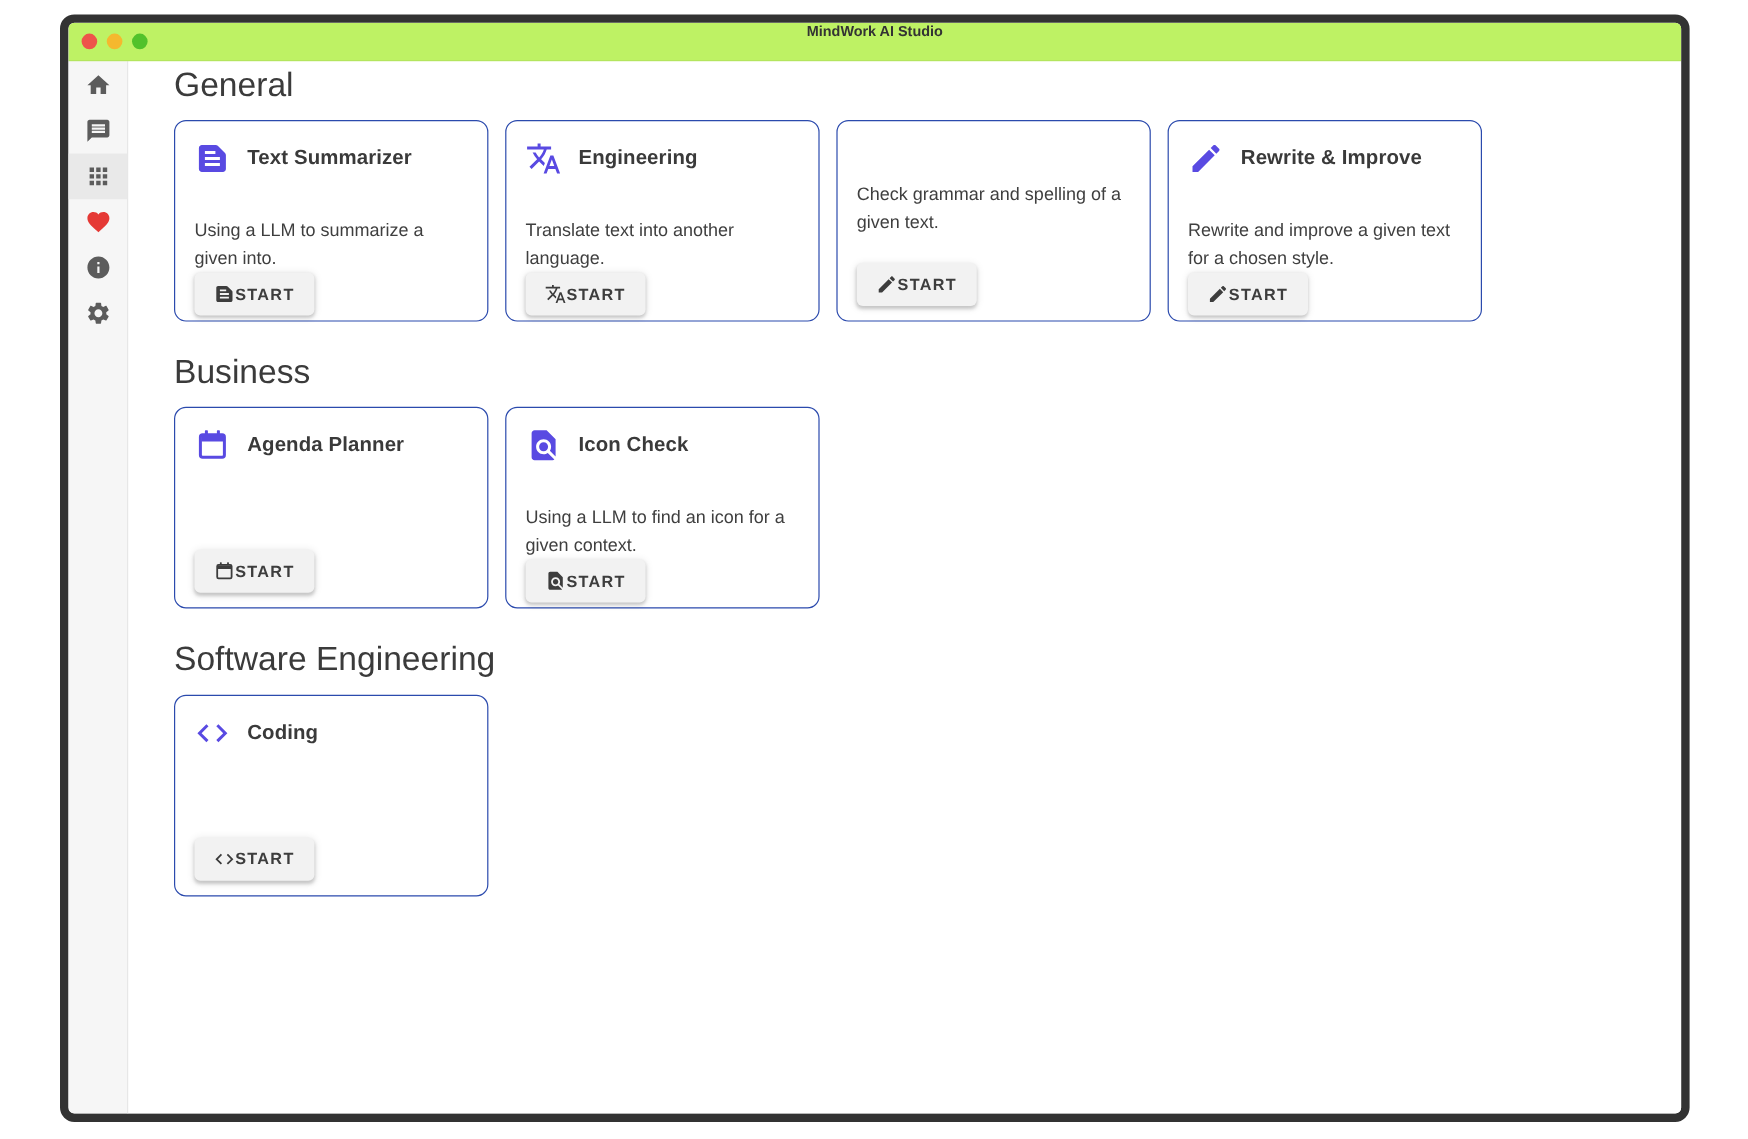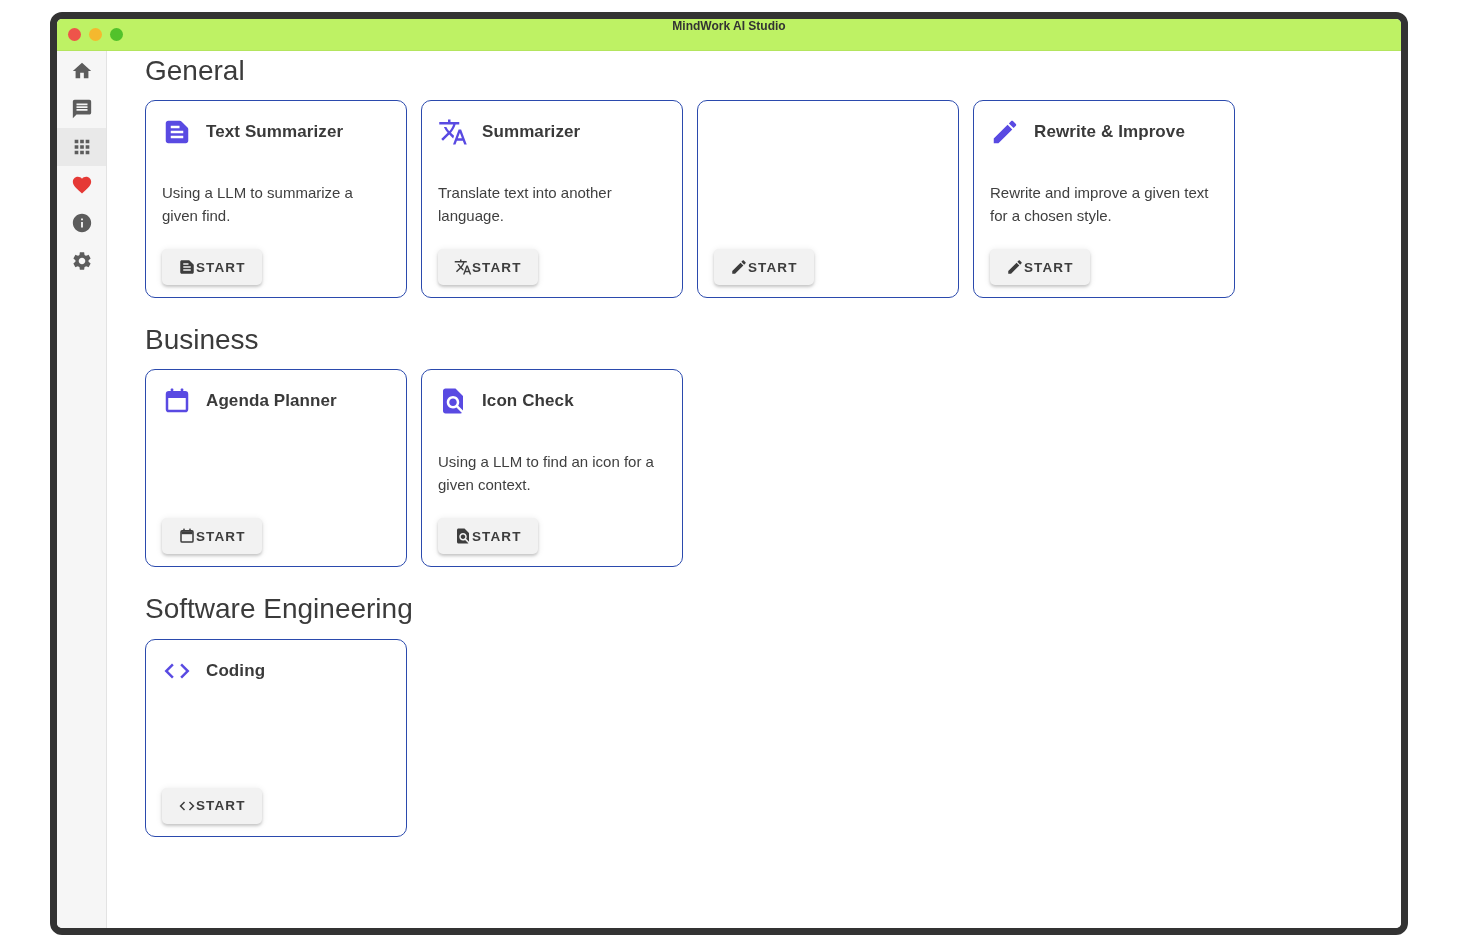--- a/index.html
+++ b/index.html
@@ -37,21 +37,21 @@
   .main{flex:1;background:#ffffff;padding:4px 38px 0;overflow:hidden;}
   .page-title{
     font-size:42px;font-weight:400;color:#3b3b3b;margin:6px 0 10px;line-height:1.15;
   }
   .section-title{
     font-size:28px;font-weight:400;color:#3b3b3b;margin:0 0 13px;line-height:1.15;
   }
   .section{margin-bottom:26px;}
   .cards{display:flex;gap:14px;}
   .card{
-    width:262px;height:198px;box-sizing:border-box;background:#fff;
+    width:262px;height:168px;box-sizing:border-box;background:#fff;
     border:1.5px solid #2b4aad;border-radius:10px;
     padding:16px 16px 12px;display:flex;flex-direction:column;
   }
   .card-header{display:flex;align-items:center;gap:14px;}
   .card-header .icon{width:30px;height:30px;color:#594AE2;flex:none;}
   .card-title{font-size:17px;font-weight:700;color:#3a3a3a;letter-spacing:.1px;}
   .card-desc{margin:34px 0 0;font-size:15px;line-height:23px;color:#3f3f3f;}
   .card-footer{margin-top:auto;}
   .start-btn{
     display:inline-flex;align-items:center;gap:0;height:36px;padding:0 16px;
@@ -112,44 +112,45 @@
           <section class="section">
             <h2 class="section-title">General</h2>
             <div class="cards">
               <div class="card">
                 <div class="card-header">
                   <svg viewBox="0 0 24 24" class="icon">
                     <path d="M20.41 8.41l-4.83-4.83c-.37-.37-.88-.58-1.41-.58H5c-1.1 0-2 .9-2 2v14c0 1.1.9 2 2 2h14c1.1 0 2-.9 2-2V9.83c0-.53-.21-1.04-.59-1.42zM7 7h7v2H7V7zm10 10H7v-2h10v2zm0-4H7v-2h10v2z"></path>
                   </svg>
                   <span class="card-title">Text Summarizer</span>
                 </div>
-                <p class="card-desc">Using a LLM to summarize a given find.</p>
+                <p class="card-desc">Using a LLM to summarize a given into.</p>
                 <div class="card-footer"><button class="start-btn">
                     <svg viewBox="0 0 24 24" class="icon">
                       <path d="M20.41 8.41l-4.83-4.83c-.37-.37-.88-.58-1.41-.58H5c-1.1 0-2 .9-2 2v14c0 1.1.9 2 2 2h14c1.1 0 2-.9 2-2V9.83c0-.53-.21-1.04-.59-1.42zM7 7h7v2H7V7zm10 10H7v-2h10v2zm0-4H7v-2h10v2z"></path>
                     </svg>
                     <span class="btn-label">START</span>
                   </button></div>
               </div>
               <div class="card">
                 <div class="card-header">
                   <svg viewBox="0 0 24 24" class="icon">
                     <path d="M12.87 15.07l-2.54-2.51.03-.03c1.74-1.94 2.98-4.17 3.71-6.53H17V4h-7V2H8v2H1v1.99h11.17C11.5 7.92 10.44 9.75 9 11.35 8.07 10.32 7.3 9.19 6.69 8h-2c.73 1.63 1.73 3.17 2.98 4.56l-5.09 5.02L4 19l5-5 3.11 3.11.76-2.04zM18.5 10h-2L12 22h2l1.12-3h4.75L21 22h2l-4.5-12zm-2.62 7l1.62-4.33L19.12 17h-3.24z"></path>
                   </svg>
-                  <span class="card-title">Summarizer</span>
+                  <span class="card-title">Engineering</span>
                 </div>
                 <p class="card-desc">Translate text into another language.</p>
                 <div class="card-footer"><button class="start-btn">
                     <svg viewBox="0 0 24 24" class="icon">
                       <path d="M12.87 15.07l-2.54-2.51.03-.03c1.74-1.94 2.98-4.17 3.71-6.53H17V4h-7V2H8v2H1v1.99h11.17C11.5 7.92 10.44 9.75 9 11.35 8.07 10.32 7.3 9.19 6.69 8h-2c.73 1.63 1.73 3.17 2.98 4.56l-5.09 5.02L4 19l5-5 3.11 3.11.76-2.04zM18.5 10h-2L12 22h2l1.12-3h4.75L21 22h2l-4.5-12zm-2.62 7l1.62-4.33L19.12 17h-3.24z"></path>
                     </svg>
                     <span class="btn-label">START</span>
                   </button></div>
               </div>
               <div class="card">
+                <p class="card-desc">Check grammar and spelling of a given text.</p>
                 <div class="card-footer"><button class="start-btn">
                     <svg viewBox="0 0 24 24" class="icon">
                       <path d="M3 17.25V21h3.75L17.81 9.94l-3.75-3.75L3 17.25zM20.71 7.04c.39-.39.39-1.02 0-1.41l-2.34-2.34c-.39-.39-1.02-.39-1.41 0l-1.83 1.83 3.75 3.75 1.83-1.83z"></path>
                     </svg>
                     <span class="btn-label">START</span>
                   </button></div>
               </div>
               <div class="card">
                 <div class="card-header">
                   <svg viewBox="0 0 24 24" class="icon">

